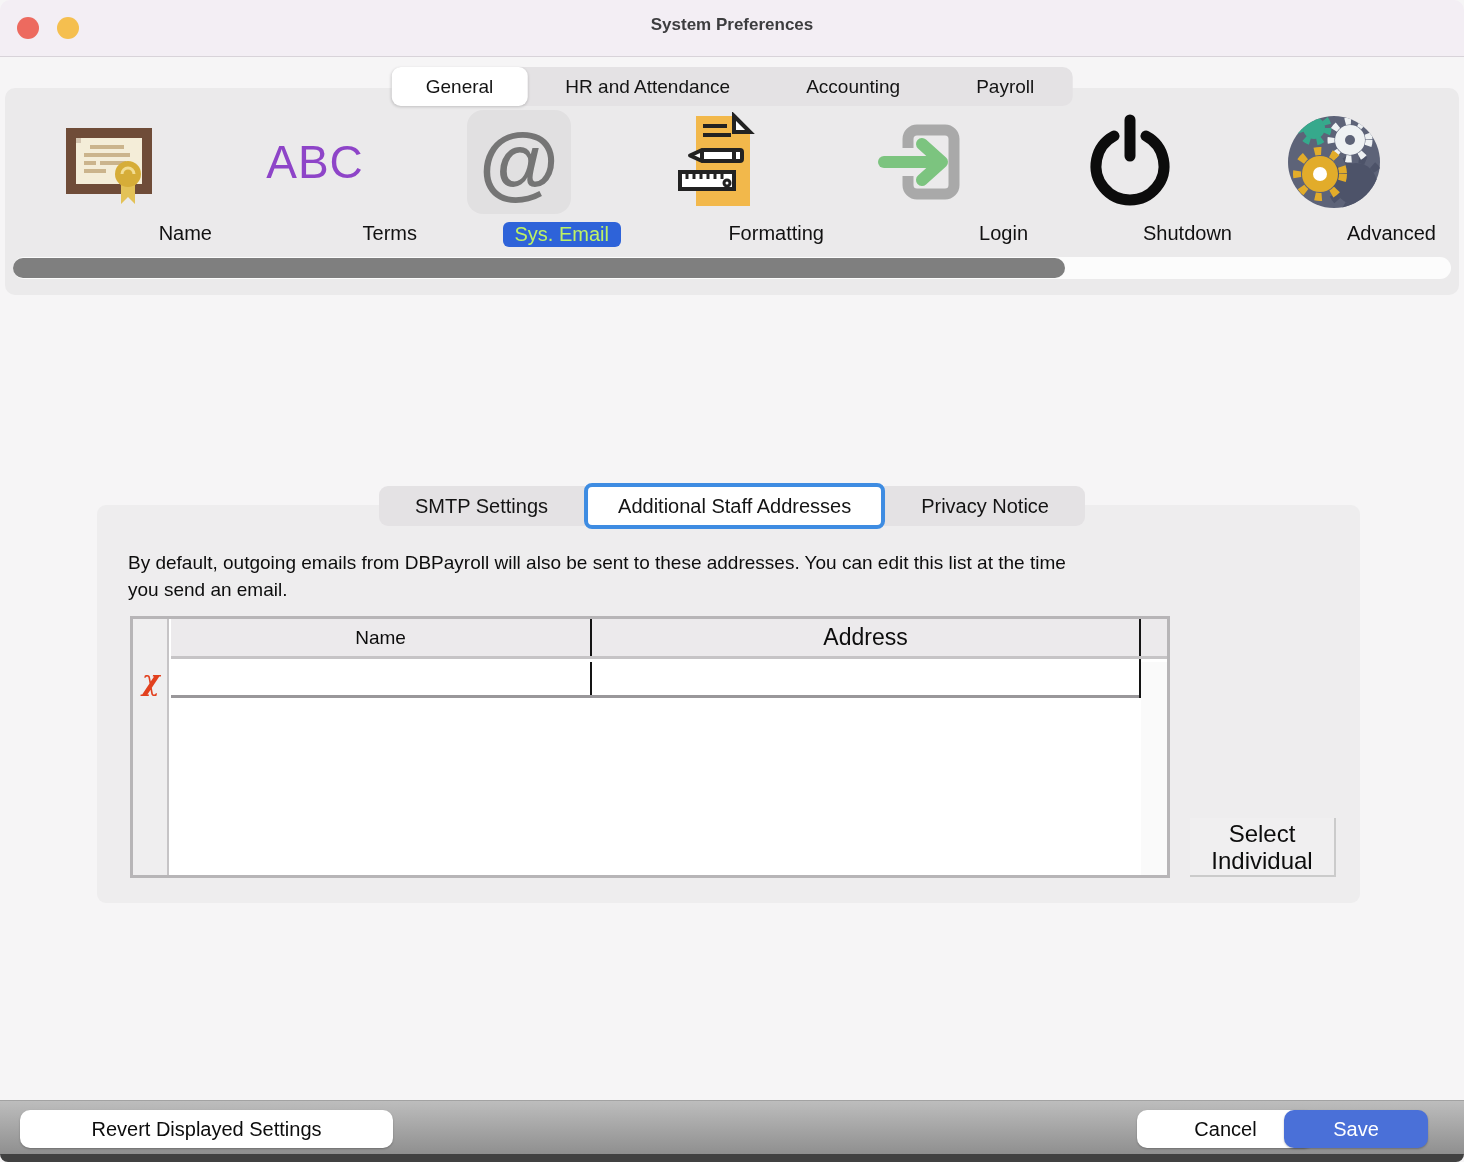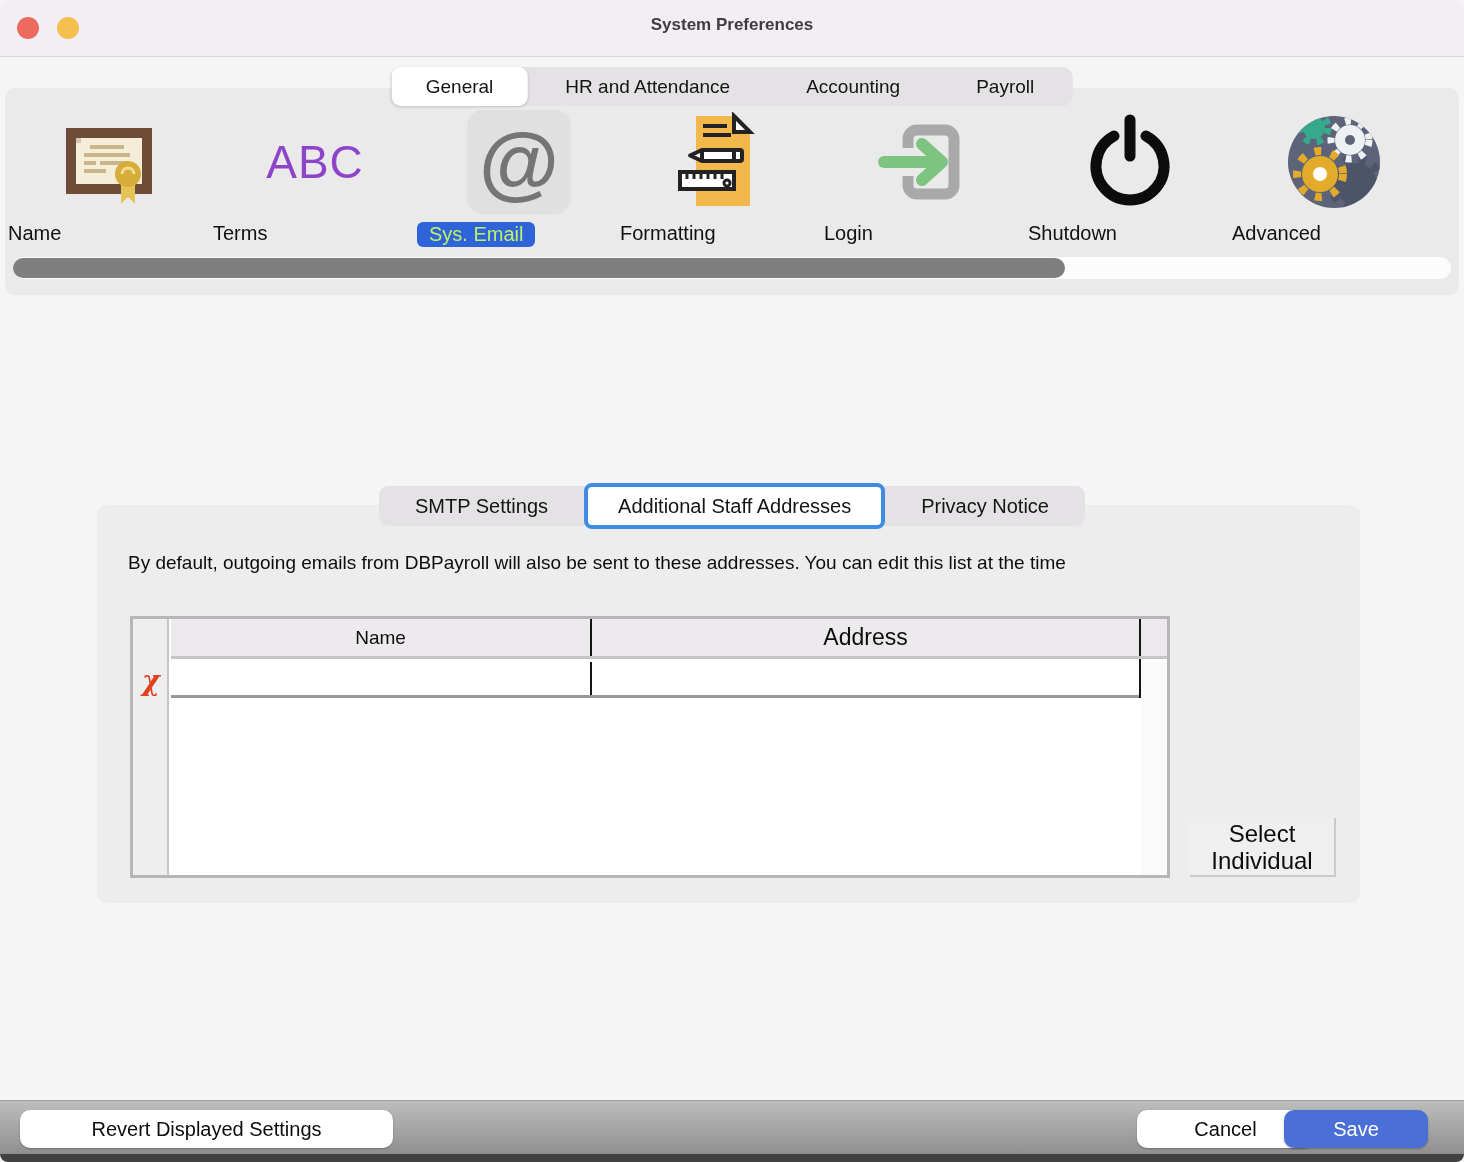--- a/index.html
+++ b/index.html
@@ -18,21 +18,21 @@
   
   .top-tabs { position:absolute; top:67px; left:50%; transform:translateX(-50%);
     height:39px; background:#e4e2e4; border-radius:10px; display:flex; align-items:stretch; z-index:5; }
   .top-tab { display:flex; align-items:center; padding:0 38px; font-size:19px; color:#141414;
     position:relative; cursor:default; white-space:nowrap; }
   .top-tab.selected { background:#ffffff; border-radius:9px; box-shadow:0 1px 3px rgba(0,0,0,.18); padding:0 34px; }
 
   
   .toolbar { position:absolute; left:5px; top:88px; width:1454px; height:207px;
     background:#ebeaeb; border-radius:10px; }
-  .tool-item { position:absolute; top:22px; width:204px; text-align:left; }
+  .tool-item { position:absolute; top:22px; width:204px; text-align:right; }
   .tool-icon { width:104px; height:104px; margin:0 auto; display:flex; align-items:center; justify-content:center; }
   .tool-icon.selected-bg { background:#e1e0e1; border-radius:16px; }
   .tool-label { margin-top:8px; font-size:20px; color:#111; display:inline-block; }
   .tool-label.selected { background:#2e63d9; color:#bef264; border-radius:6px; padding:1px 12px; }
   .at-glyph { font-size:82px; font-weight:bold; color:#757575; line-height:104px; }
   .abc-glyph { font-size:46px; font-weight:500; color:#8e44c8; letter-spacing:1px; }
 
   
   .hscroll-track { position:absolute; left:8px; right:8px; top:169px; height:22px;
     background:#fcfcfc; border-radius:11px; }
@@ -230,20 +230,21 @@
 <div class="content-panel"></div>
 
 <div class="inner-tabs">
   <div class="inner-tab">SMTP Settings</div>
   <div class="inner-tab selected">Additional Staff Addresses</div>
   <div class="inner-tab">Privacy Notice</div>
 </div>
 
 <div class="desc">
   <div>By default, outgoing emails from DBPayroll will also be sent to these addresses. You can edit this list at the time</div>
+  <div>you send an email.</div>
 </div>
 
 <div class="addr-table">
   <div class="tbl-leftcol"></div>
   <div class="tbl-header">
     <div class="th-name">Name</div>
     <div class="th-address">Address</div>
     <div class="hsep1"></div>
     <div class="hsep2"></div>
   </div>

